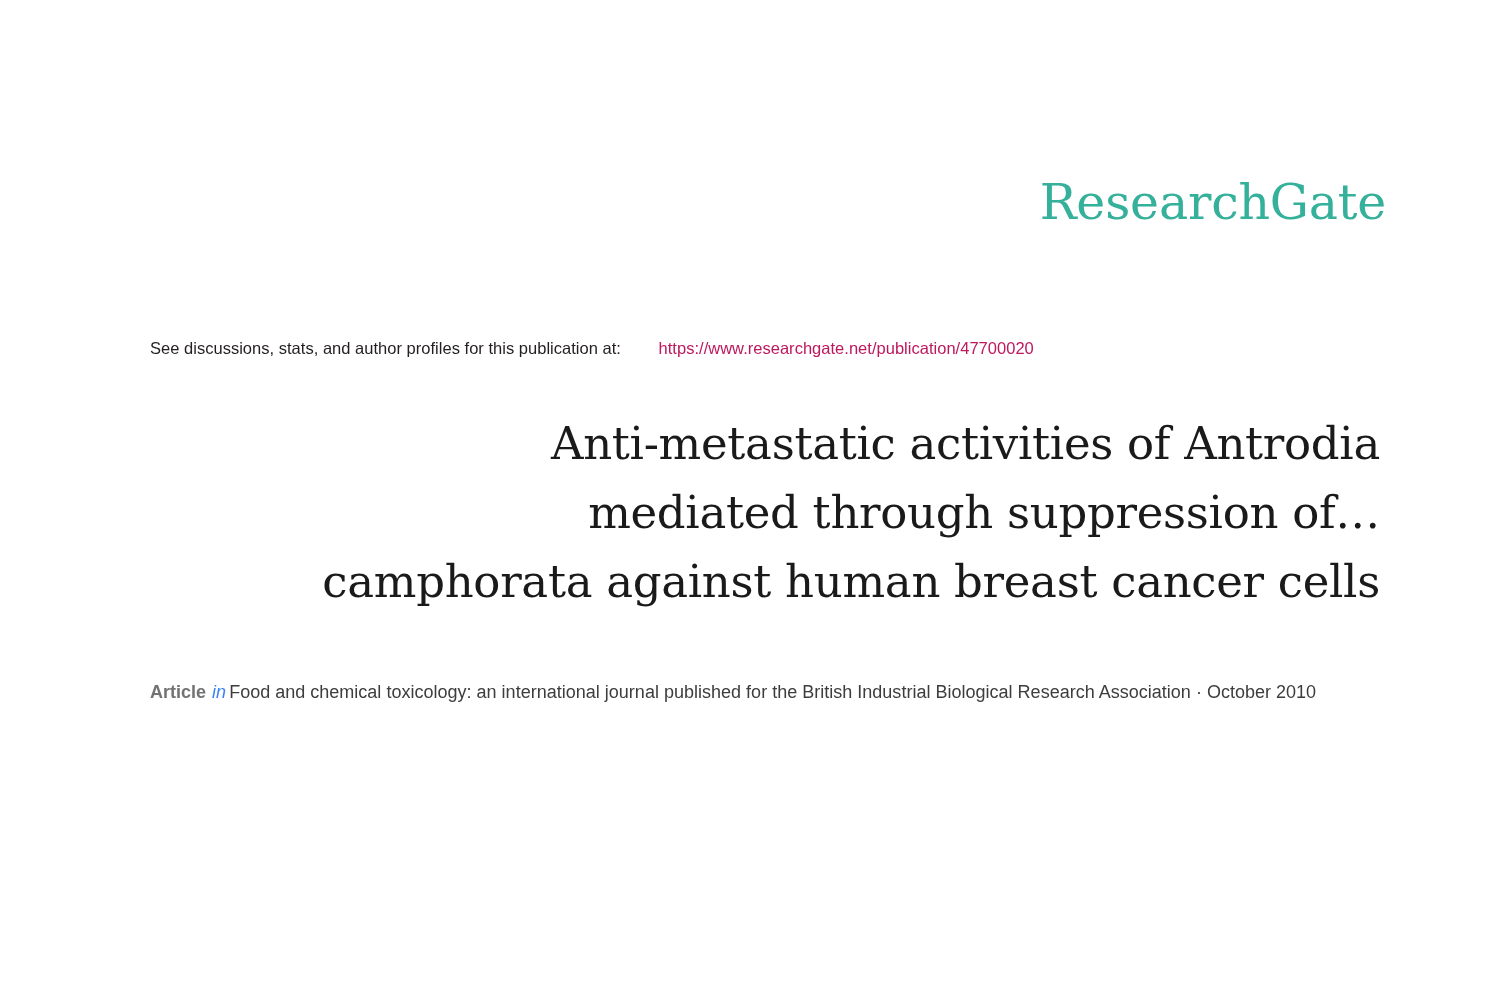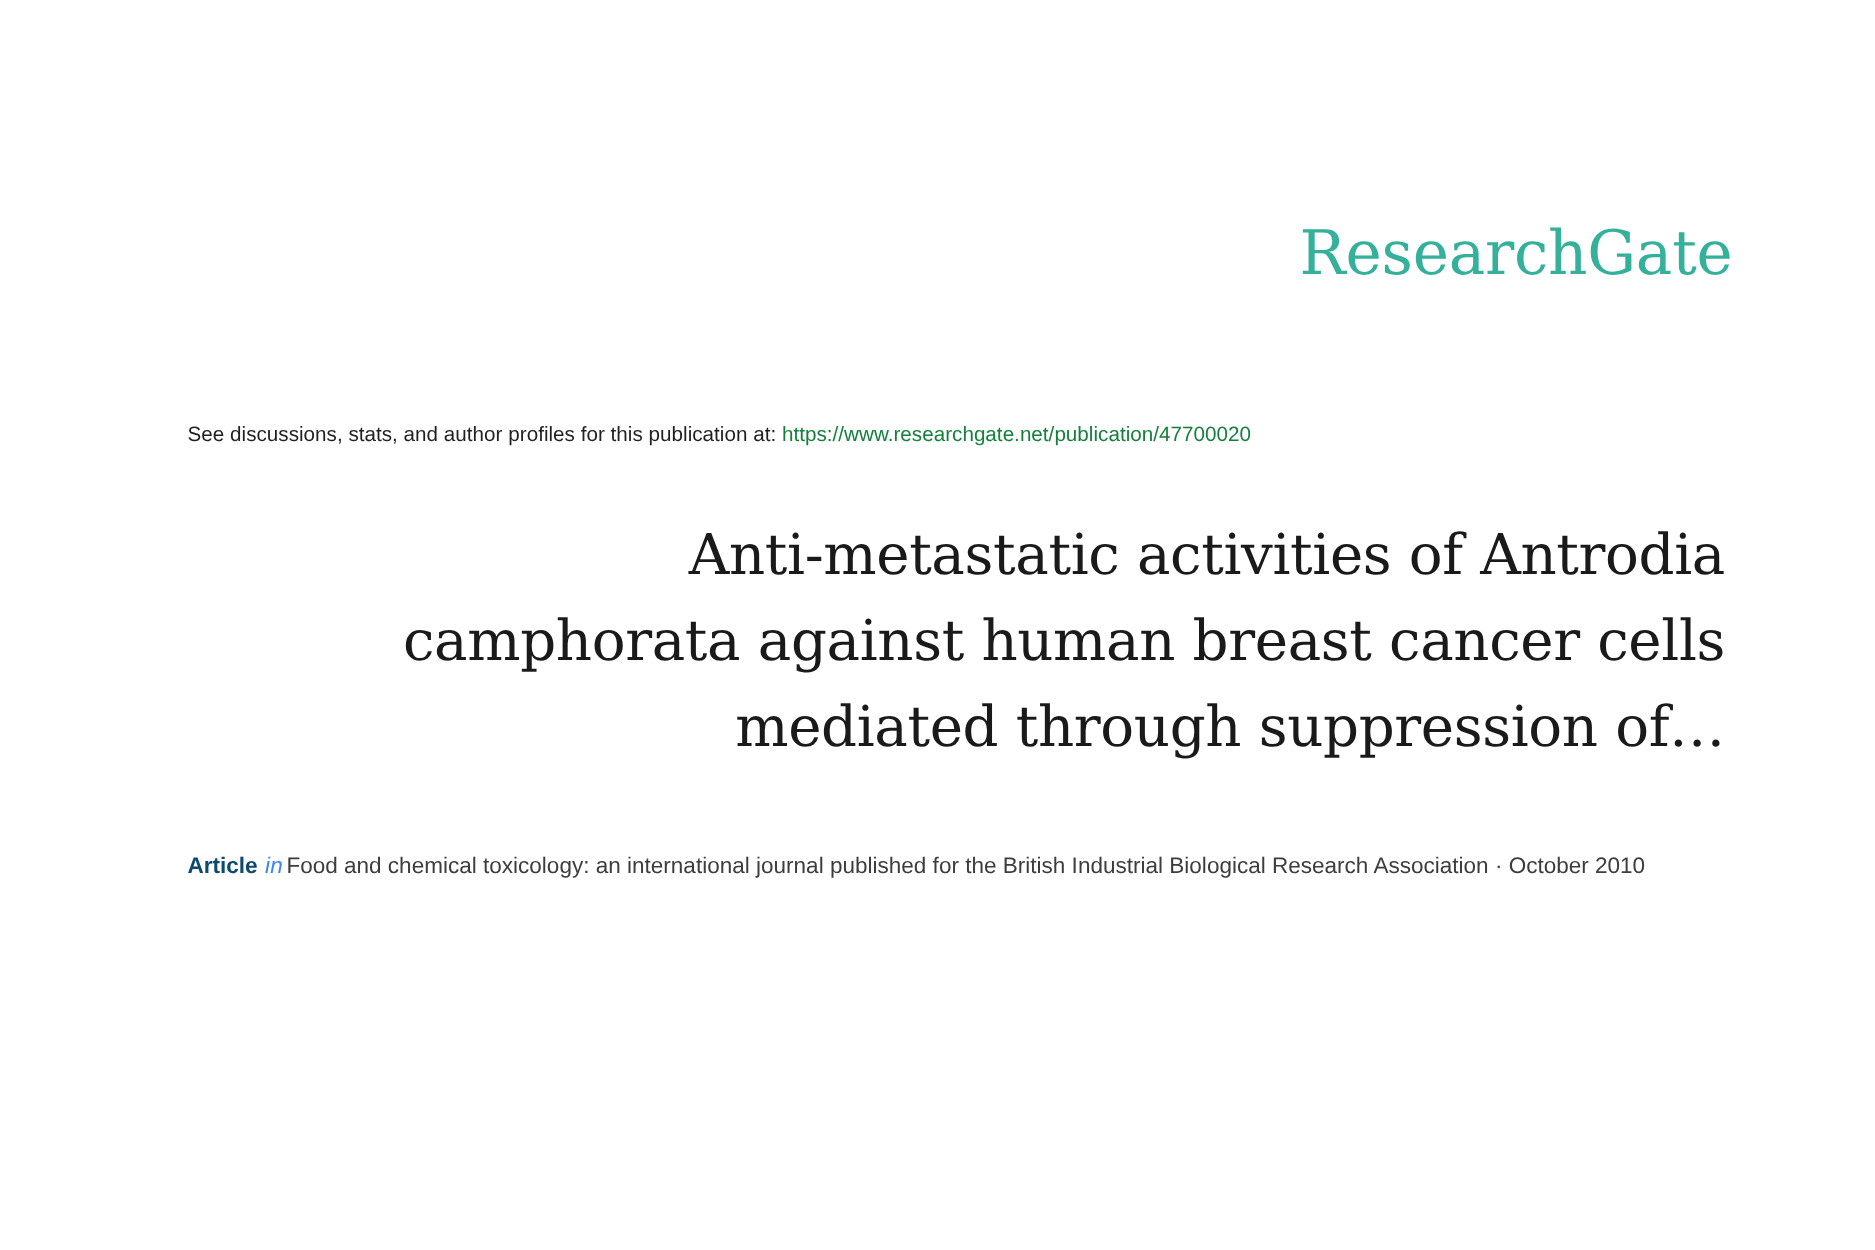--- a/index.html
+++ b/index.html
@@ -36,22 +36,23 @@
     position: absolute;
     left: 150px;
     top: 336px;
     font-size: 16.5px;
     line-height: 24px;
     color: #231f20;
     white-space: nowrap;
     letter-spacing: 0.02px;
   }
   .discuss-line .pub-url {
-    color: #15803d;
+    color: #be185d;
     text-decoration: none;
+    margin-left: 33px;
   }
 
   
   .pub-title {
     position: absolute;
     left: 150px;
     top: 409px;
     width: 1230px;
     font-family: "DejaVu Serif", "Liberation Serif", serif;
     font-size: 45px;
@@ -69,39 +70,39 @@
     left: 150px;
     top: 678px;
     width: 1200px;
     font-size: 18px;
     line-height: 29px;
     color: #3d3d3d;
     letter-spacing: 0.01px;
   }
   .pub-meta .kind {
     font-weight: 700;
-    color: #0c4a6e;
+    color: #737373;
   }
   .pub-meta .in-word {
     font-style: italic;
     color: #3b82f6;
     padding: 0 3px 0 6px;
   }
   .pub-meta .source { color: #3d3d3d; }
 </style>
 </head>
 <body>
 
 <div class="page">
 
   <div class="rg-logo">ResearchGate</div>
 
   <div class="discuss-line"><span>See discussions, stats, and author profiles for this publication at:</span> <a class="pub-url" href="#">https://www.researchgate.net/publication/47700020</a></div>
 
   <div class="pub-title">
     <span class="tline">Anti-metastatic activities of Antrodia</span>
+    <span class="tline">mediated through suppression of…</span>
     <span class="tline">camphorata against human breast cancer cells</span>
-    <span class="tline">mediated through suppression of…</span>
   </div>
 
   <div class="pub-meta"><span class="kind">Article</span><span class="in-word">in</span><span class="source">Food and chemical toxicology: an international journal published for the British Industrial Biological Research Association · October 2010</span></div>
 
 </div>
 
 </body></html>

